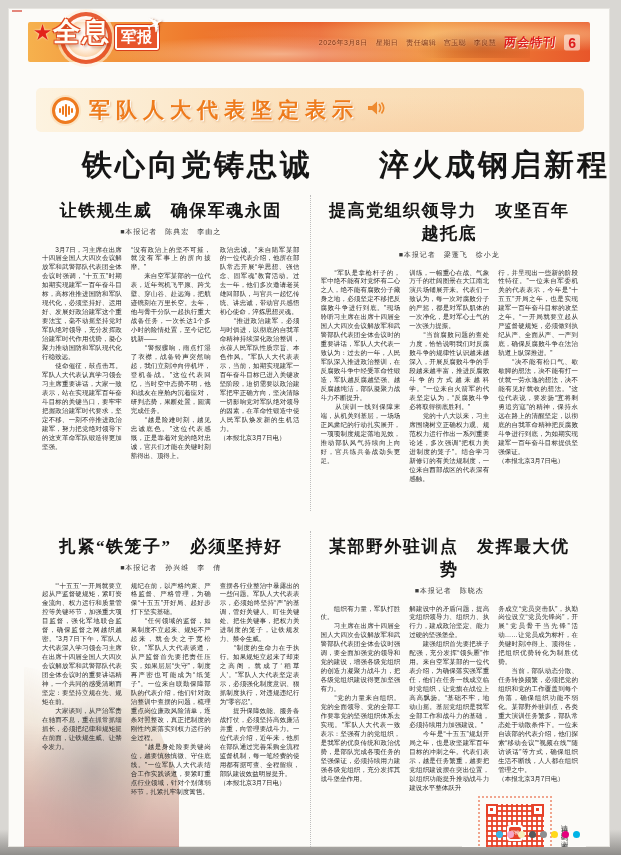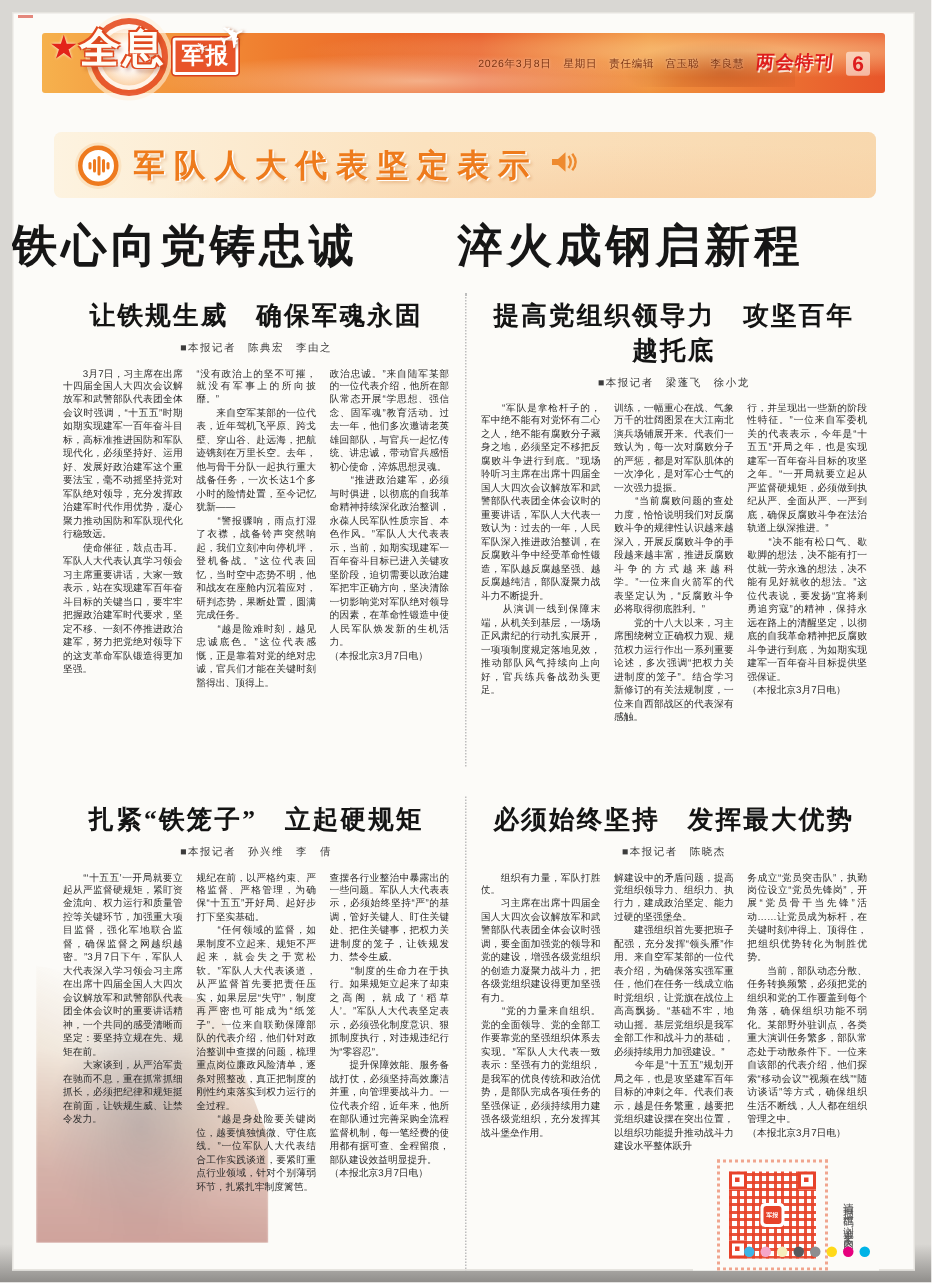--- a/index.html
+++ b/index.html
@@ -52,21 +52,21 @@
       display:flex; align-items:center; justify-content:center; gap:1px; margin-right:10px; }
   .audio-badge i { display:block; width:2px; background:#ee7a1f; border-radius:1px; }
   .audio-badge i:nth-child(1){height:5px} .audio-badge i:nth-child(2){height:9px}
   .audio-badge i:nth-child(3){height:13px} .audio-badge i:nth-child(4){height:9px}
   .audio-badge i:nth-child(5){height:5px}
   .section-title { font-size:21px; font-weight:900; color:#ee7b1c; letter-spacing:6px;
       text-shadow:1px 1px 0 #fff, 2px 2px 2px rgba(190,90,10,.25); }
   .speaker-icon { margin-left:6px; display:inline-block; }
 
   
-  .main-headline { margin-top:16px; text-align:left; font-size:30px; font-weight:900;
+  .main-headline { margin-top:16px; text-align:right; font-size:30px; font-weight:900;
       color:#161616; letter-spacing:3px; line-height:1.15;
       font-family:"Liberation Serif","DejaVu Serif",serif; }
 
   .article-row { display:flex; margin:8px 24px 0 26px; position:relative; }
   .article-row.bottom { margin-top:12px; }
   .half { flex:1; padding:0 8px; position:relative; }
   .vdivider { width:0; border-left:1px dotted #bdbdbd; margin:4px 2px; }
   .half h2 { text-align:center; font-size:17px; font-weight:900; color:#141414;
       letter-spacing:1.5px; margin:8px 0 5px; font-family:"Liberation Serif","DejaVu Serif",serif; }
   .byline { text-align:center; font-size:7px; color:#3c3c3c; margin-bottom:9px; letter-spacing:1px; }
@@ -185,37 +185,37 @@
           <div class="col">行，并呈现出一些新的阶段性特征。”一位来自军委机关的代表表示，今年是“十五五”开局之年，也是实现建军一百年奋斗目标的攻坚之年。“一开局就要立起从严监督硬规矩，必须做到执纪从严、全面从严、一严到底，确保反腐败斗争在法治轨道上纵深推进。”
 　　“决不能有松口气、歇歇脚的想法，决不能有打一仗就一劳永逸的想法，决不能有见好就收的想法。”这位代表说，要发扬“宜将剩勇追穷寇”的精神，保持永远在路上的清醒坚定，以彻底的自我革命精神把反腐败斗争进行到底，为如期实现建军一百年奋斗目标提供坚强保证。
 （本报北京3月7日电）</div>
         </div>
       </div>
     </div>
 
     <div class="article-row bottom">
       <div class="half">
         <div class="photo-fade"></div>
-        <h2>扎紧“铁笼子”　立起硬规矩</h2>
+        <h2>扎紧“铁笼子”　必须坚持好</h2>
         <div class="byline">■本报记者　孙兴维　李　倩</div>
         <div class="cols h-bottom">
           <div class="col">　　“‘十五五’一开局就要立起从严监督硬规矩，紧盯资金流向、权力运行和质量管控等关键环节，加强重大项目监督，强化军地联合监督，确保监督之网越织越密。”3月7日下午，军队人大代表深入学习领会习主席在出席十四届全国人大四次会议解放军和武警部队代表团全体会议时的重要讲话精神，一个共同的感受清晰而坚定：要坚持立规在先、规矩在前。
 　　大家谈到，从严治军贵在驰而不息，重在抓常抓细抓长，必须把纪律和规矩挺在前面，让铁规生威、让禁令发力。</div>
           <div class="col">规纪在前，以严格约束、严格监督、严格管理，为确保“十五五”开好局、起好步打下坚实基础。
 　　“任何领域的监督，如果制度不立起来、规矩不严起来，就会失之于宽松软。”军队人大代表谈道，从严监督首先要把责任压实，如果层层“失守”，制度再严密也可能成为“纸笼子”。一位来自联勤保障部队的代表介绍，他们针对政治整训中查摆的问题，梳理重点岗位廉政风险清单，逐条对照整改，真正把制度的刚性约束落实到权力运行的全过程。
 　　“越是身处险要关键岗位，越要慎独慎微、守住底线。”一位军队人大代表结合工作实践谈道，要紧盯重点行业领域，针对个别薄弱环节，扎紧扎牢制度篱笆。</div>
           <div class="col">查摆各行业整治中暴露出的一些问题。军队人大代表表示，必须始终坚持“严”的基调，管好关键人、盯住关键处、把住关键事，把权力关进制度的笼子，让铁规发力、禁令生威。
 　　“制度的生命力在于执行。如果规矩立起来了却束之高阁，就成了‘稻草人’。”军队人大代表坚定表示，必须强化制度意识、狠抓制度执行，对违规违纪行为“零容忍”。
 　　提升保障效能、服务备战打仗，必须坚持高效廉洁并重，向管理要战斗力。一位代表介绍，近年来，他所在部队通过完善采购全流程监督机制，每一笔经费的使用都有据可查、全程留痕，部队建设效益明显提升。
 （本报北京3月7日电）</div>
         </div>
       </div>
       <div class="vdivider"></div>
       <div class="half">
-        <h2>必须始终坚持　发挥最大优势</h2>
+        <h2>某部野外驻训点　发挥最大优势</h2>
         <div class="byline">■本报记者　陈晓杰</div>
         <div class="cols h-bottom">
           <div class="col">　　组织有力量，军队打胜仗。
 　　习主席在出席十四届全国人大四次会议解放军和武警部队代表团全体会议时强调，要全面加强党的领导和党的建设，增强各级党组织的创造力凝聚力战斗力，把各级党组织建设得更加坚强有力。
 　　“党的力量来自组织。党的全面领导、党的全部工作要靠党的坚强组织体系去实现。”军队人大代表一致表示：坚强有力的党组织，是我军的优良传统和政治优势，是部队完成各项任务的坚强保证，必须持续用力建强各级党组织，充分发挥其战斗堡垒作用。</div>
           <div class="col">解建设中的矛盾问题，提高党组织领导力、组织力、执行力，建成政治坚定、能力过硬的坚强堡垒。
 　　建强组织首先要把班子配强，充分发挥“领头雁”作用。来自空军某部的一位代表介绍，为确保落实强军重任，他们在任务一线成立临时党组织，让党旗在战位上高高飘扬。“基础不牢，地动山摇。基层党组织是我军全部工作和战斗力的基础，必须持续用力加强建设。”
 　　今年是“十五五”规划开局之年，也是攻坚建军百年目标的冲刺之年。代表们表示，越是任务繁重，越要把党组织建设摆在突出位置，以组织功能提升推动战斗力建设水平整体跃升。</div>
           <div class="col">务成立“党员突击队”，执勤岗位设立“党员先锋岗”，开展“党员骨干当先锋”活动……让党员成为标杆，在关键时刻冲得上、顶得住，把组织优势转化为制胜优势。
 　　当前，部队动态分散、任务转换频繁，必须把党的组织和党的工作覆盖到每个角落，确保组织功能不弱化。某部野外驻训点，各类重大演训任务繁多，部队常态处于动散条件下。一位来自该部的代表介绍，他们探索“移动会议”“视频在线”“随访谈话”等方式，确保组织生活不断线，人人都在组织管理之中。

